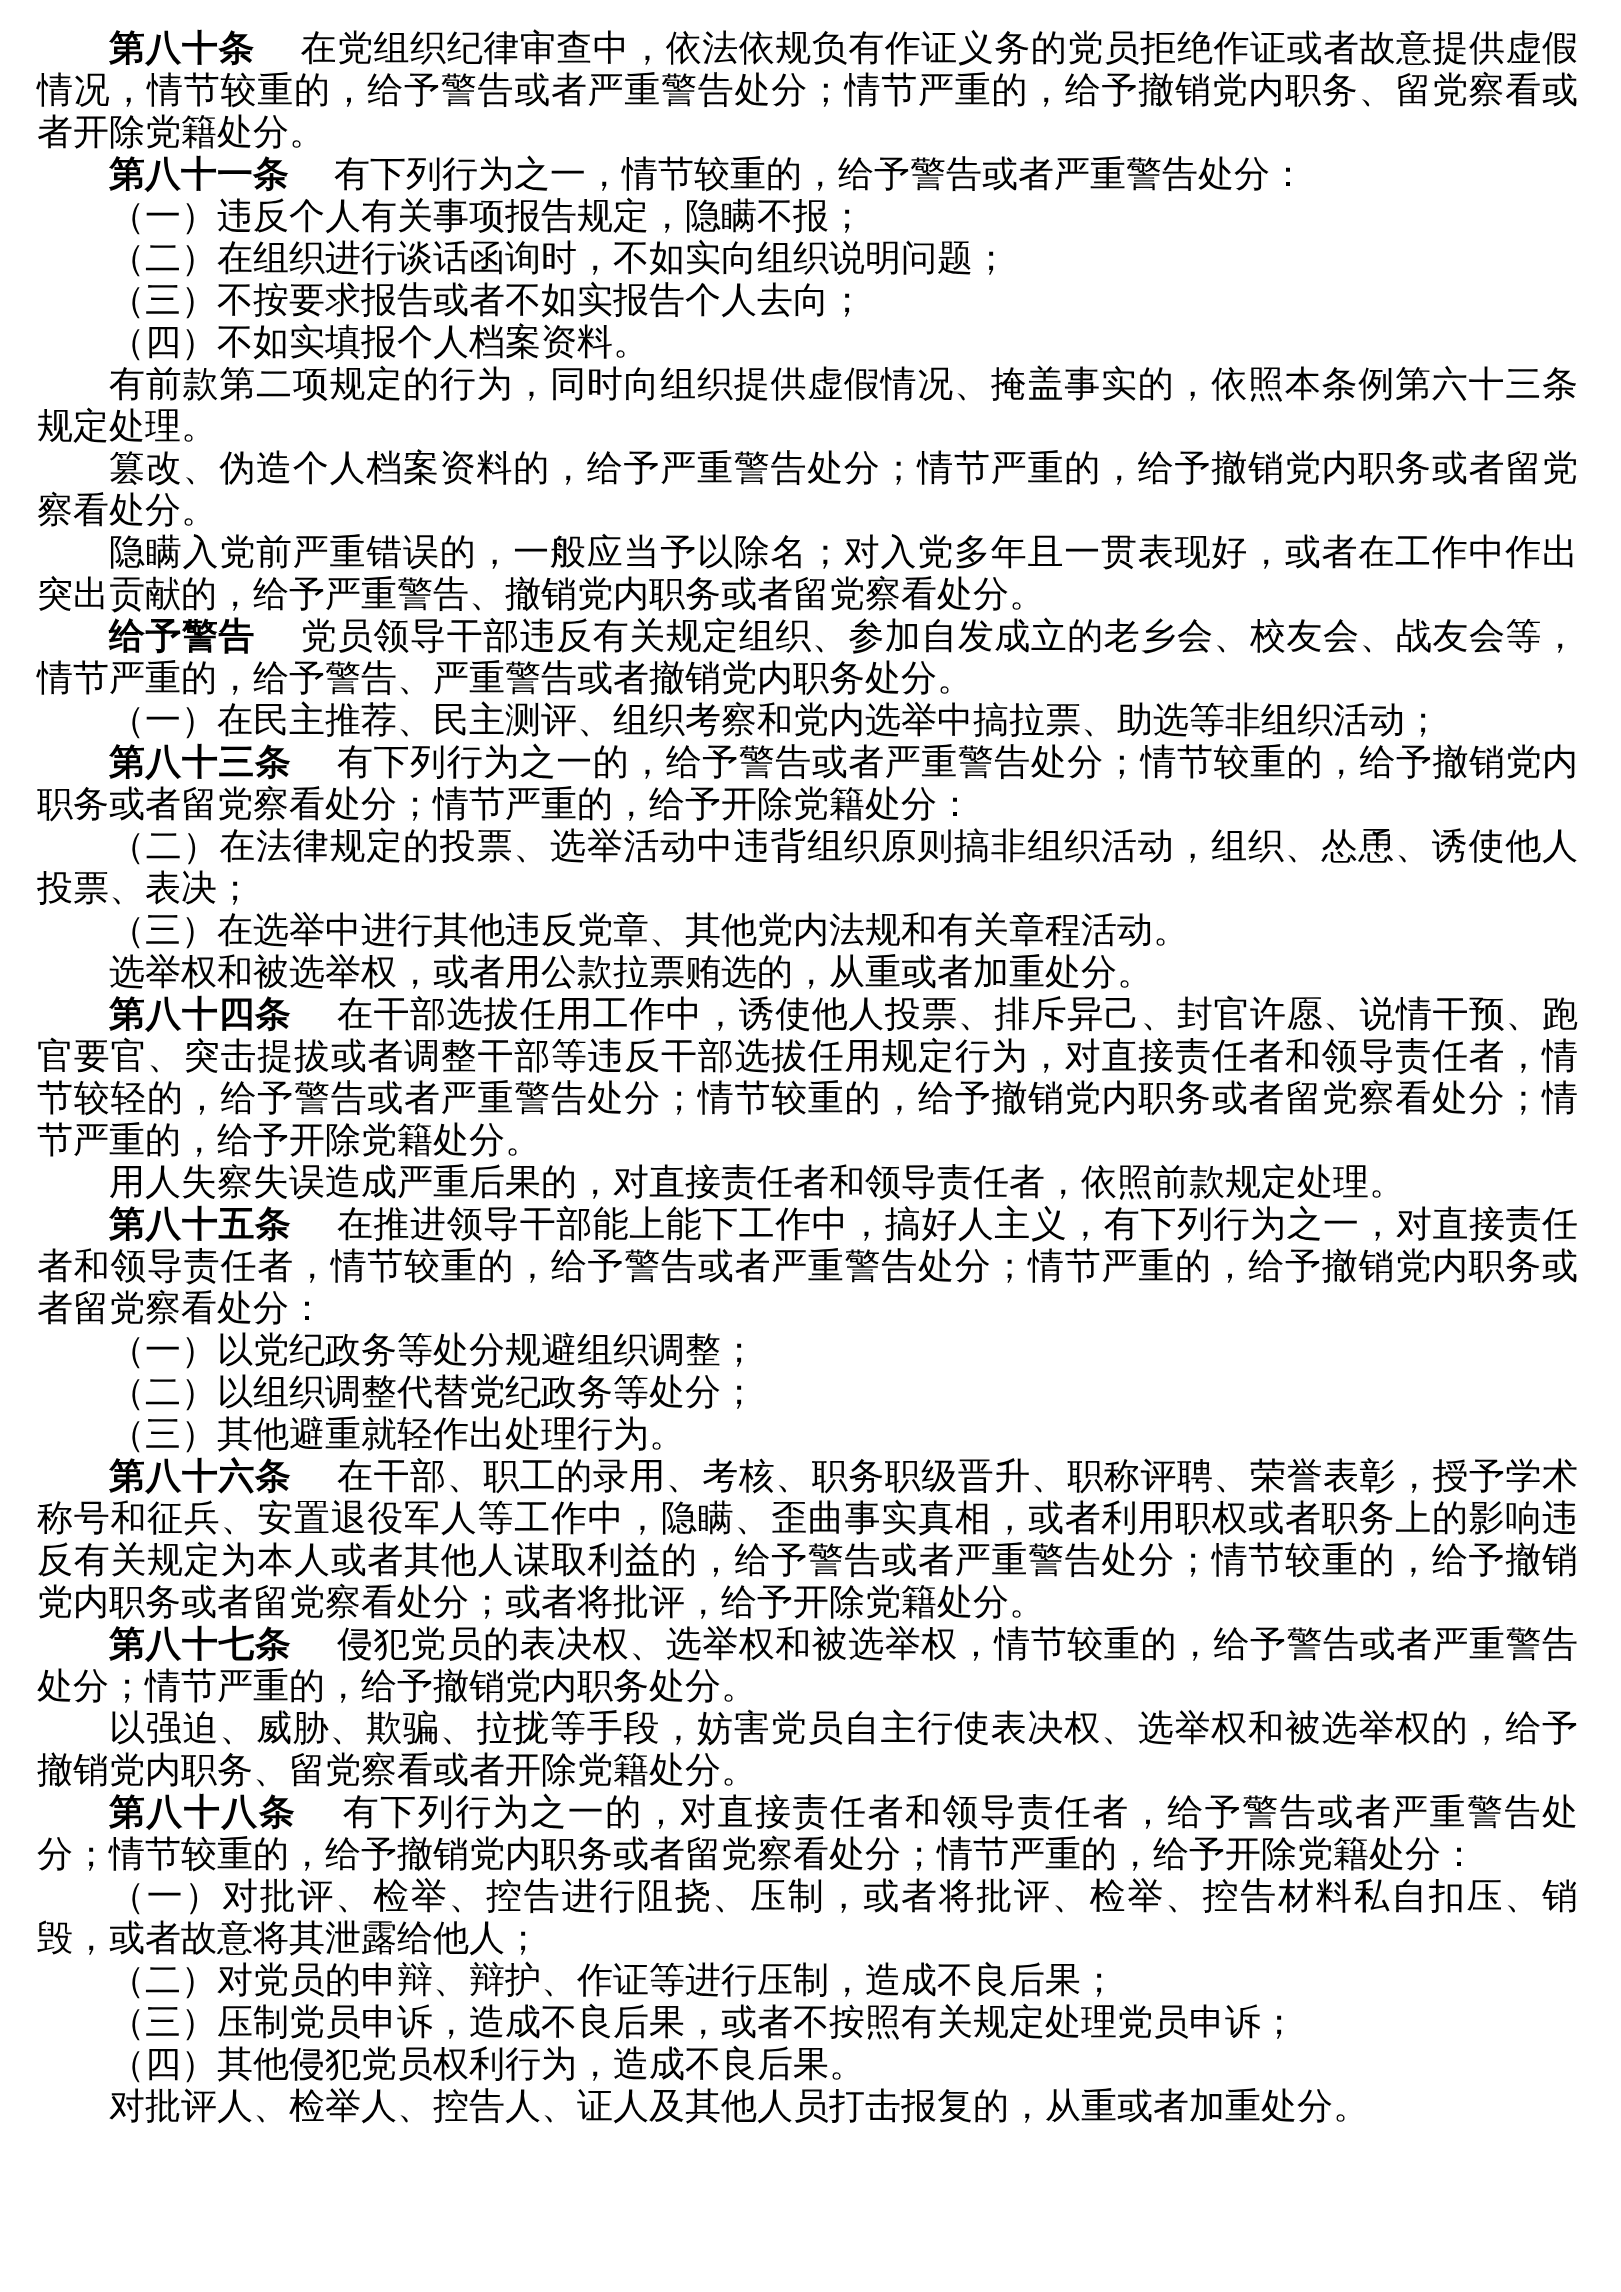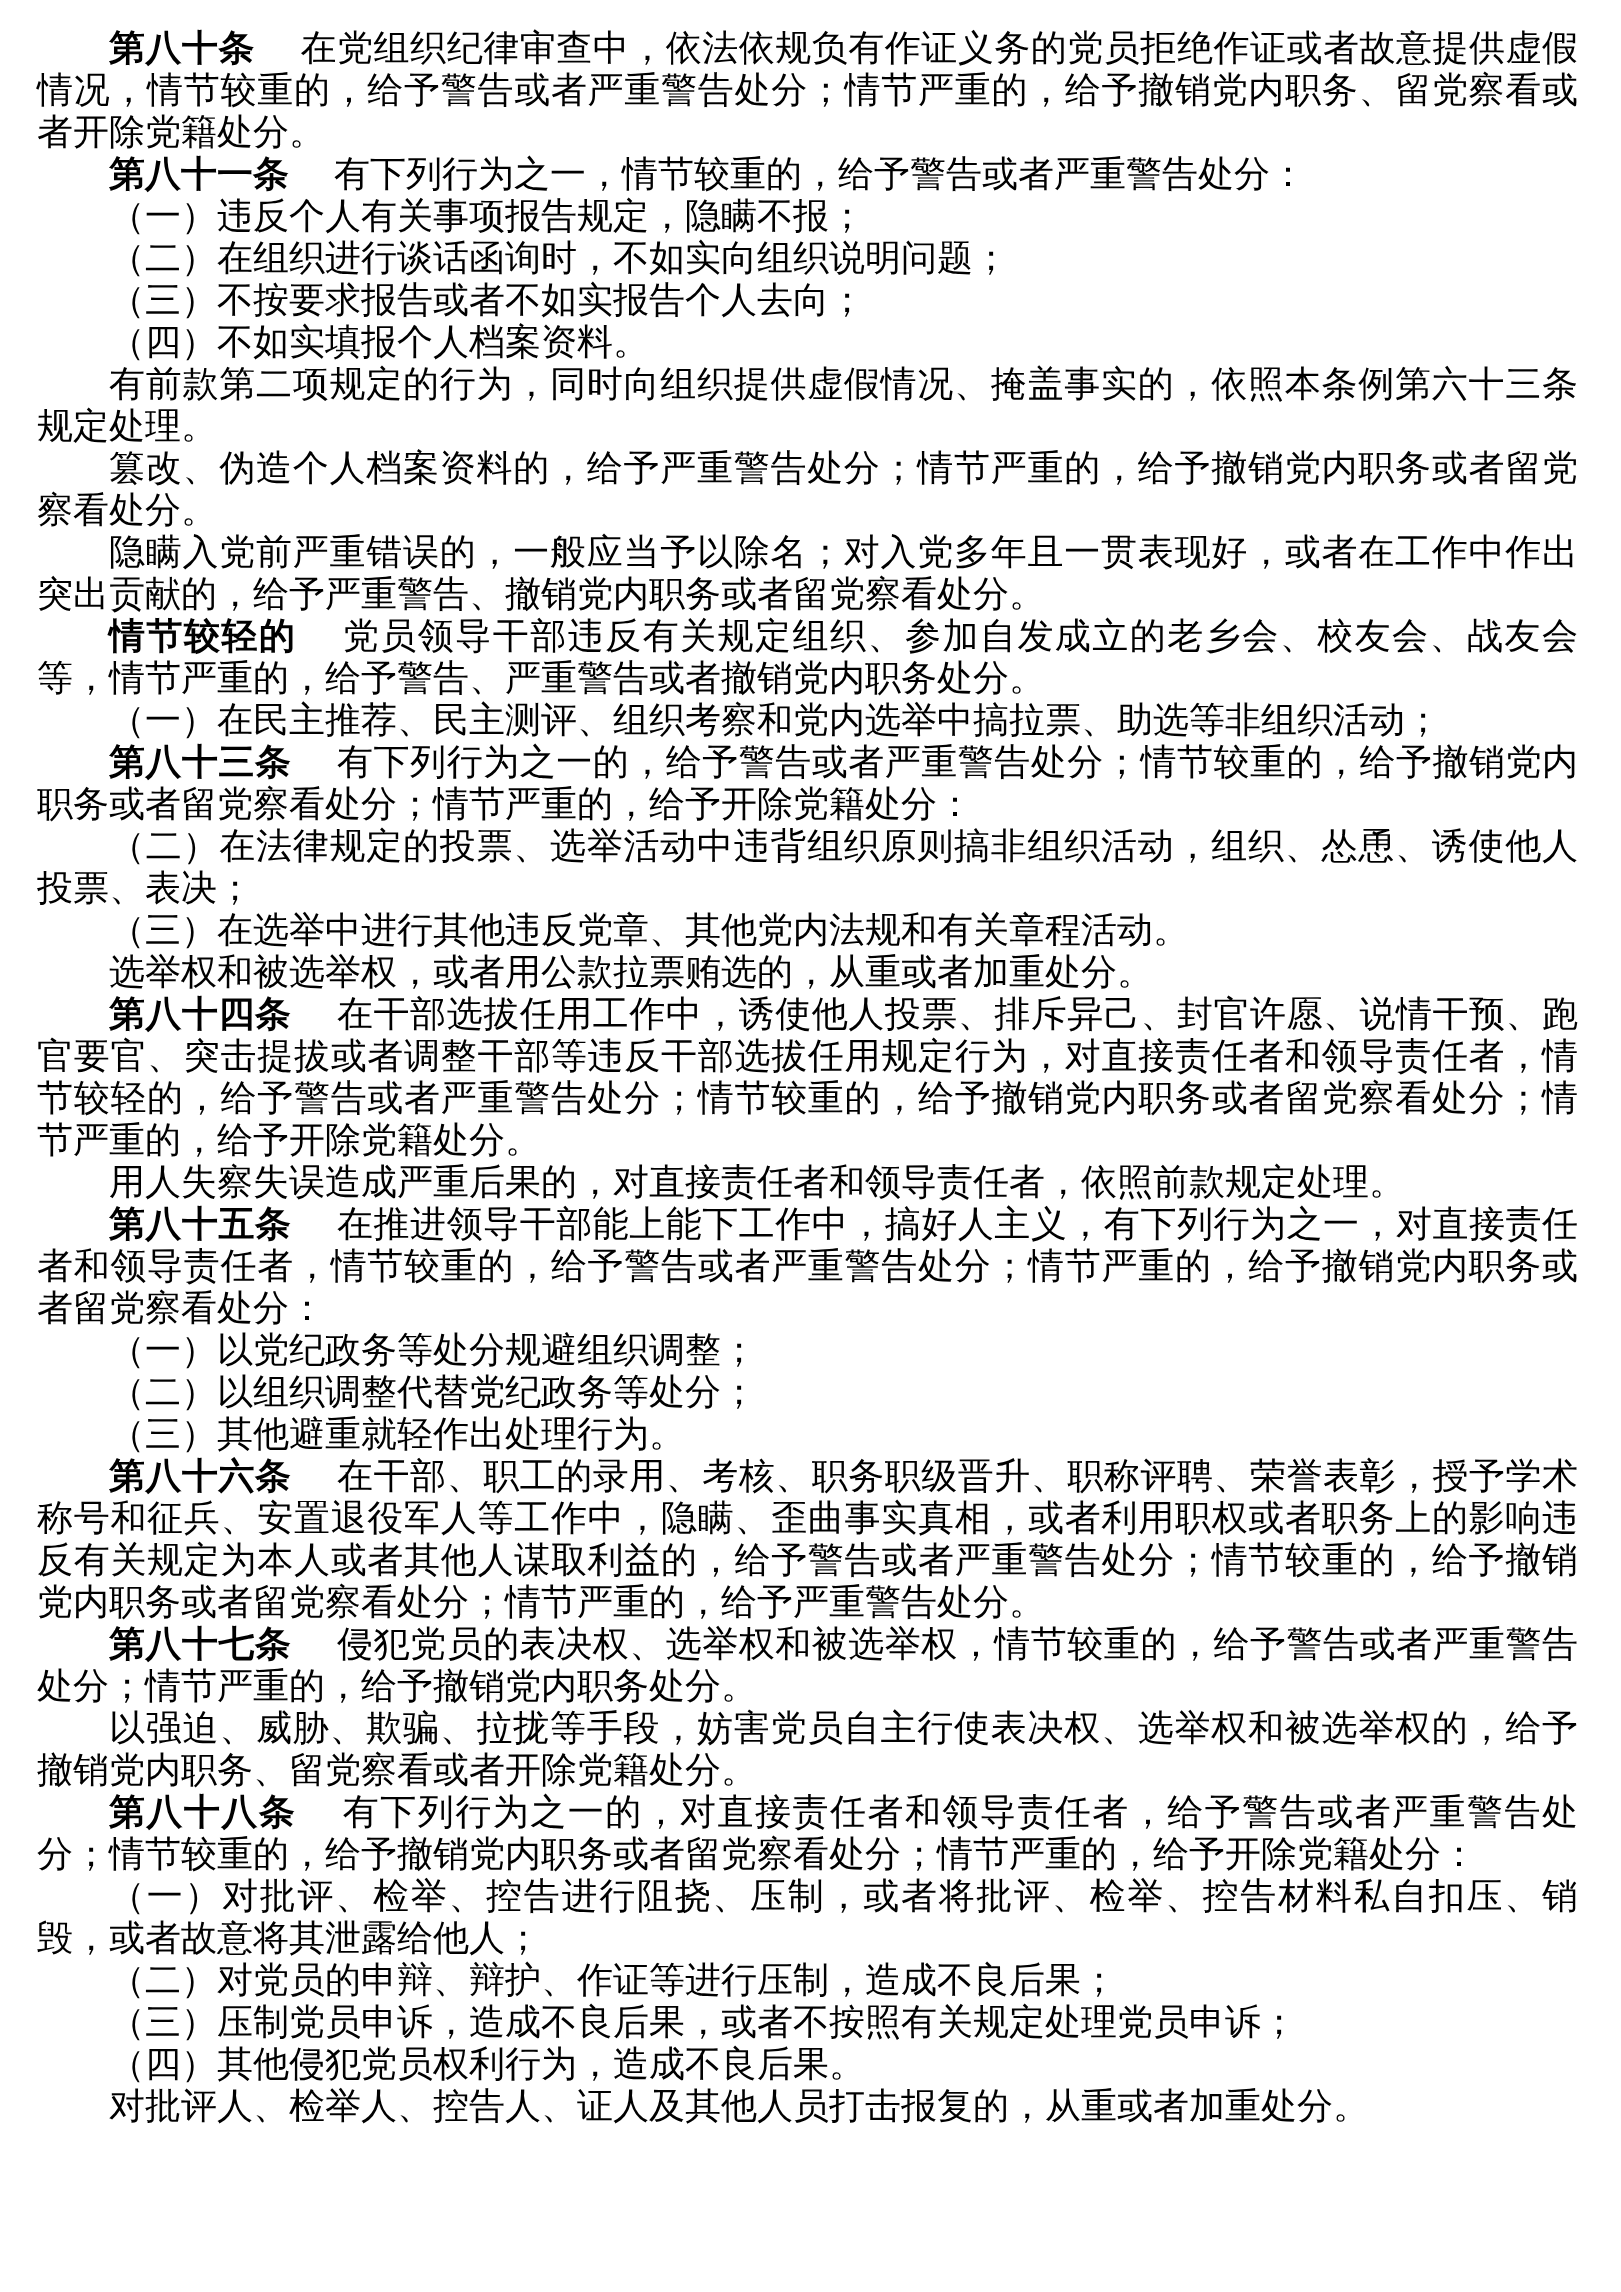--- a/index.html
+++ b/index.html
@@ -85,21 +85,21 @@
         
         <span class="para-body">篡改、伪造个人档案资料的，给予严重警告处分；情节严重的，给予撤销党内职务或者留党察看处分。</span>
       </p>
 
       <p class="para">
         
         <span class="para-body">隐瞒入党前严重错误的，一般应当予以除名；对入党多年且一贯表现好，或者在工作中作出突出贡献的，给予严重警告、撤销党内职务或者留党察看处分。</span>
       </p>
 
       <p class="para">
-        <b class="article-head">情节较轻的</b>
+        <b class="article-head">给予警告</b>
         <span class="para-body">党员领导干部违反有关规定组织、参加自发成立的老乡会、校友会、战友会等，情节严重的，给予警告、严重警告或者撤销党内职务处分。</span>
       </p>
 
       <p class="para">
         
         <span class="para-body">（一）在民主推荐、民主测评、组织考察和党内选举中搞拉票、助选等非组织活动；</span>
       </p>
 
       <p class="para">
         <b class="article-head">第八十三条</b>
@@ -146,21 +146,21 @@
         <span class="para-body">（二）以组织调整代替党纪政务等处分；</span>
       </p>
 
       <p class="para">
         
         <span class="para-body">（三）其他避重就轻作出处理行为。</span>
       </p>
 
       <p class="para">
         <b class="article-head">第八十六条</b>
-        <span class="para-body">在干部、职工的录用、考核、职务职级晋升、职称评聘、荣誉表彰，授予学术称号和征兵、安置退役军人等工作中，隐瞒、歪曲事实真相，或者利用职权或者职务上的影响违反有关规定为本人或者其他人谋取利益的，给予警告或者严重警告处分；情节较重的，给予撤销党内职务或者留党察看处分；情节严重的，给予严重警告处分。</span>
+        <span class="para-body">在干部、职工的录用、考核、职务职级晋升、职称评聘、荣誉表彰，授予学术称号和征兵、安置退役军人等工作中，隐瞒、歪曲事实真相，或者利用职权或者职务上的影响违反有关规定为本人或者其他人谋取利益的，给予警告或者严重警告处分；情节较重的，给予撤销党内职务或者留党察看处分；或者将批评，给予开除党籍处分。</span>
       </p>
 
 
       <p class="para">
         <b class="article-head">第八十七条</b>
         <span class="para-body">侵犯党员的表决权、选举权和被选举权，情节较重的，给予警告或者严重警告处分；情节严重的，给予撤销党内职务处分。</span>
       </p>
 
       <p class="para">
         

